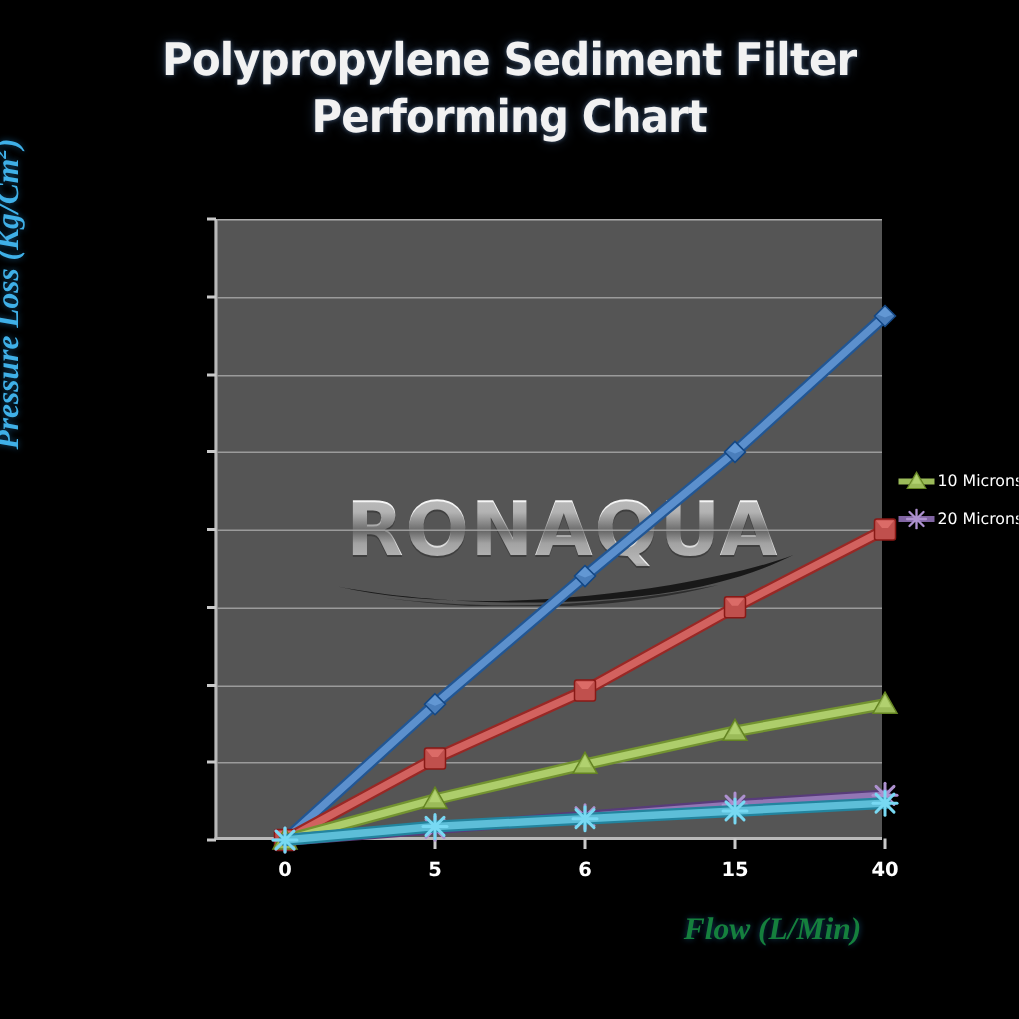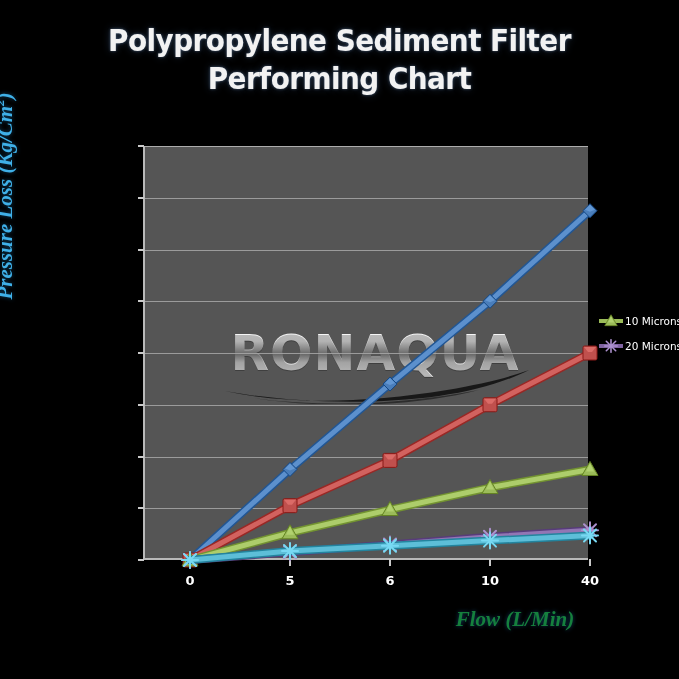--- a/index.html
+++ b/index.html
@@ -186,21 +186,21 @@
         <div class="ytick" style="top: -1px;"></div>
       </div>
     <div id="xtick-layer">
         <div class="xtick" style="left: 44px;"></div>
         <div class="xlabel-txt" style="left: 45px;">0</div>
         <div class="xtick" style="left: 144px;"></div>
         <div class="xlabel-txt" style="left: 145px;">5</div>
         <div class="xtick" style="left: 244px;"></div>
         <div class="xlabel-txt" style="left: 245px;">6</div>
         <div class="xtick" style="left: 344px;"></div>
-        <div class="xlabel-txt" style="left: 345px;">10</div>
+        <div class="xlabel-txt" style="left: 345px;">15</div>
         <div class="xtick" style="left: 444px;"></div>
         <div class="xlabel-txt" style="left: 445px;">40</div>
       </div>
 
     <svg class="series-svg" id="series-svg" width="445" height="414">
         <g>
           <path d="M45 414 L145 323.4375 L245 238.04999999999998 L345 155.25 L445 64.6875" fill="none" stroke="#225693" stroke-width="8" stroke-linejoin="round" stroke-linecap="round"></path>
           <path d="M45 414 L145 323.4375 L245 238.04999999999998 L345 155.25 L445 64.6875" fill="none" stroke="#5c90cd" stroke-width="5" stroke-linejoin="round" stroke-linecap="round"></path>
           <g>
             <path d="M45 407 L52 414 L45 421 L38 414 Z" fill="#4a7ebb" stroke="#134784" stroke-width="1"></path>

